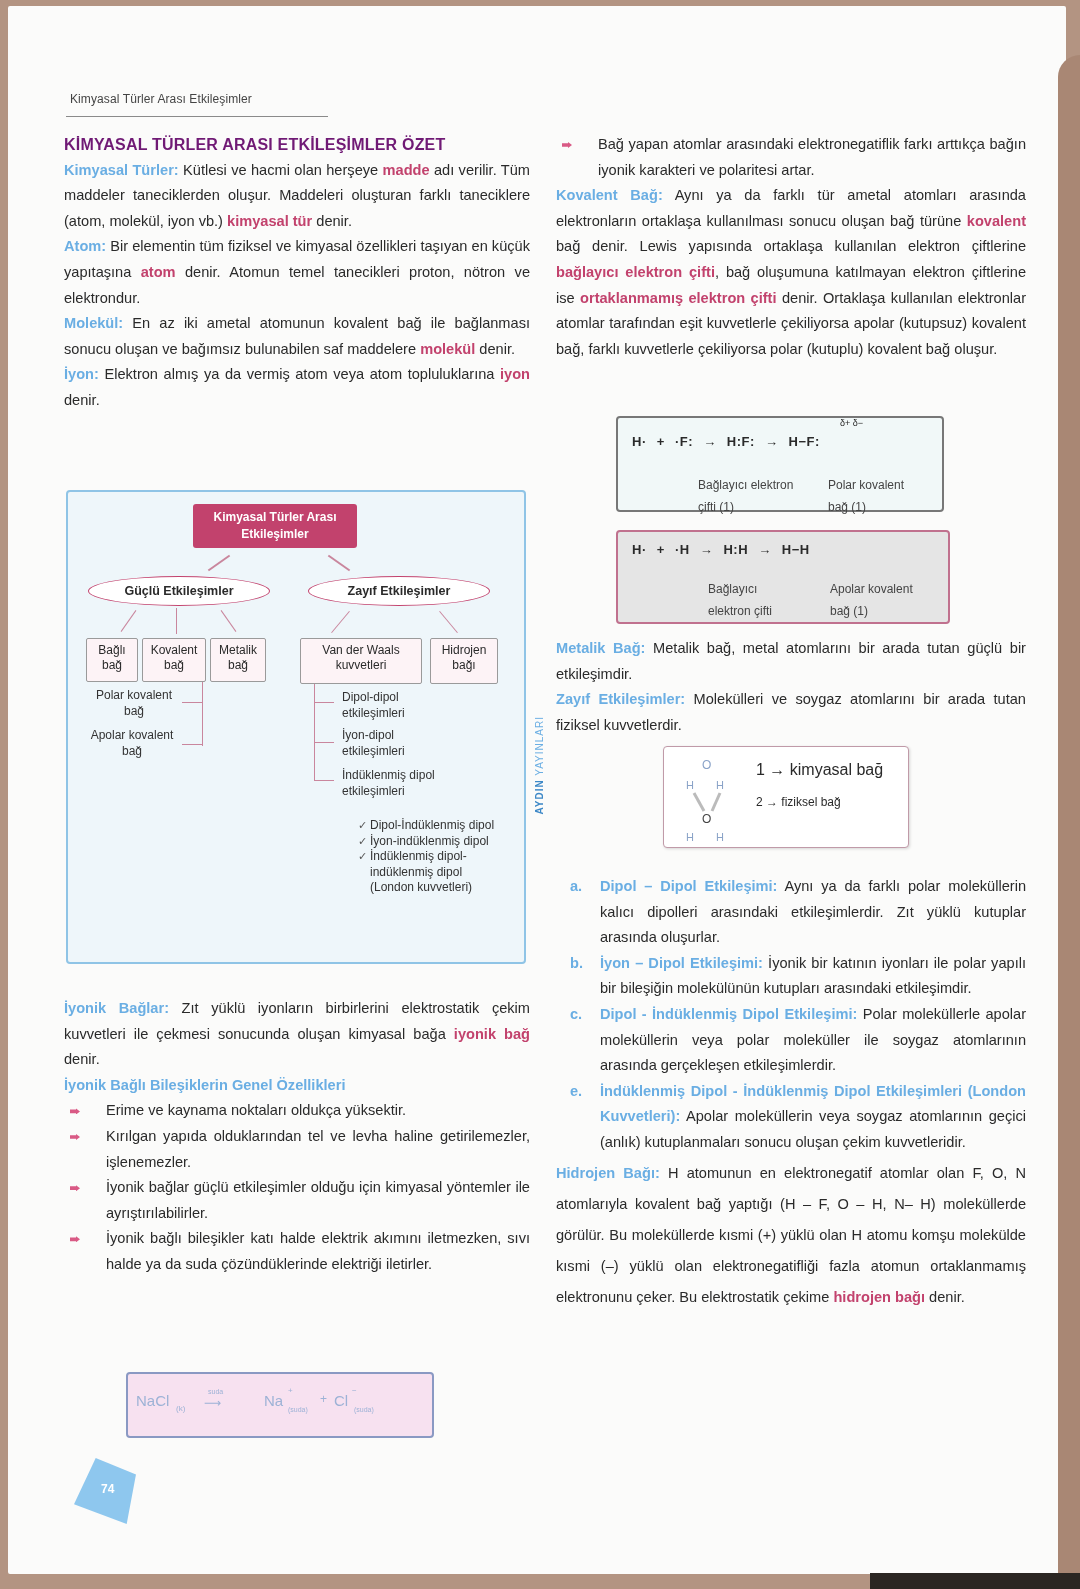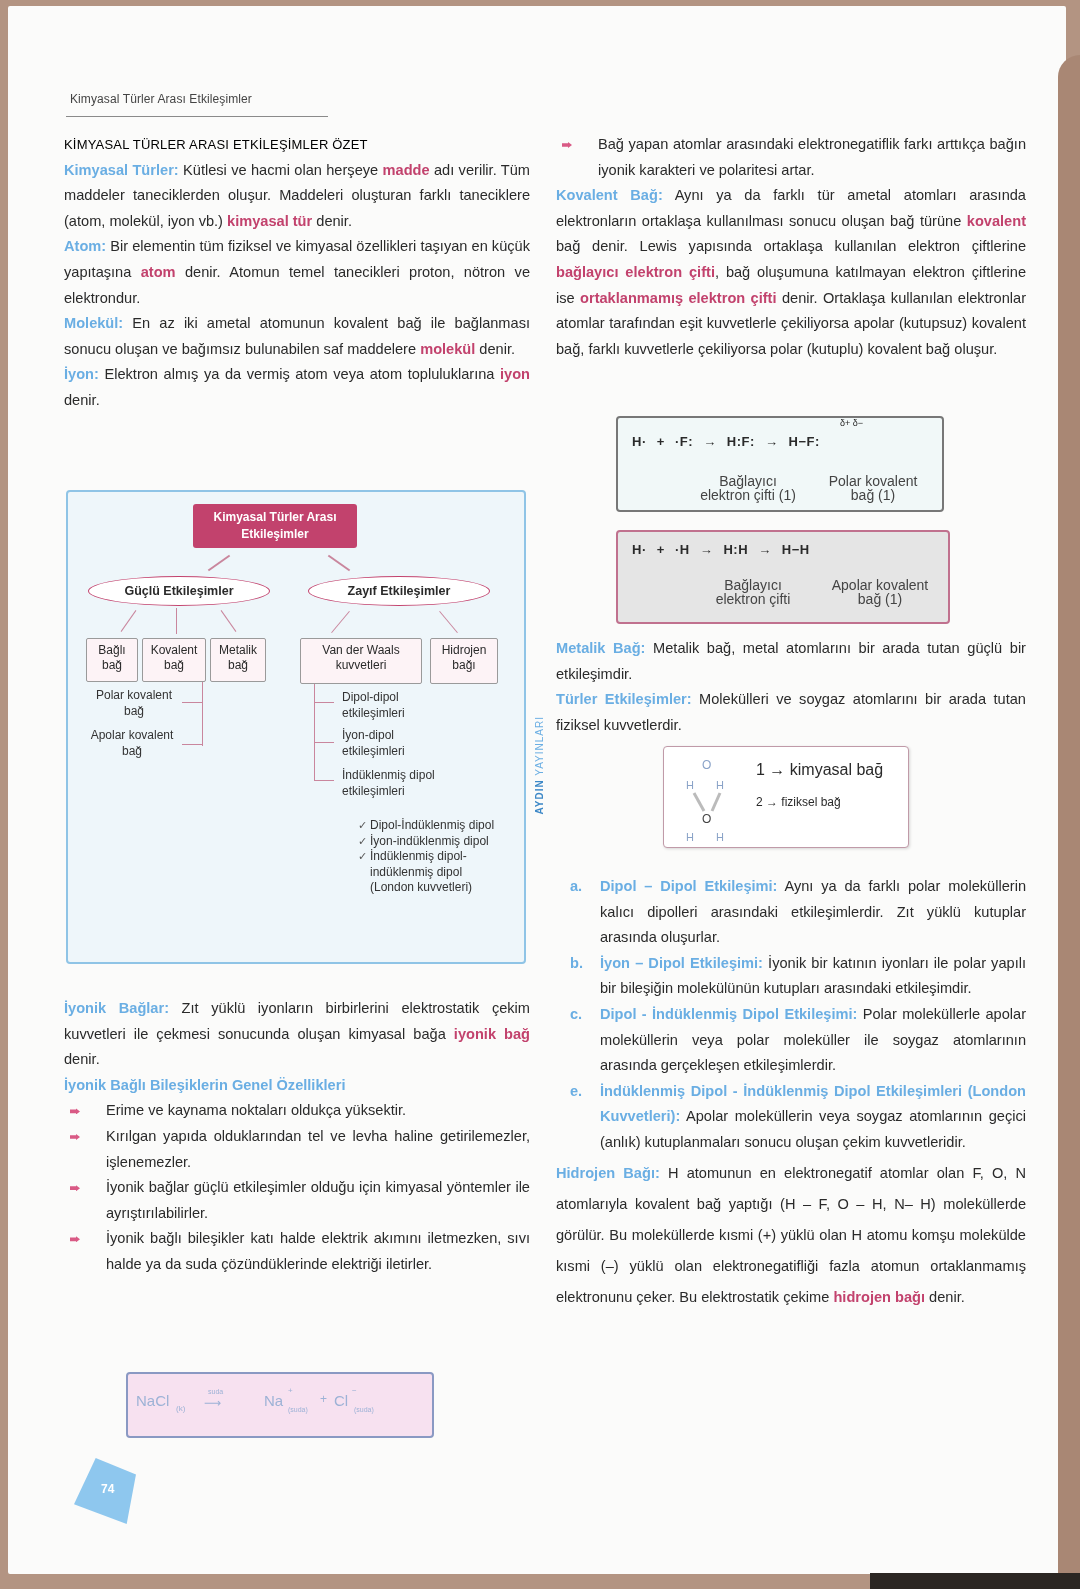--- a/index.html
+++ b/index.html
@@ -6,42 +6,42 @@
   body{width:1080px;height:1589px;background:#b39482;position:relative;overflow:hidden;font-family:"Liberation Sans",sans-serif;color:#2a2a2a;}
   .page{position:absolute;left:8px;top:6px;width:1058px;height:1568px;background:#fbfbfa;border-radius:2px;}
   .page-edge-right{position:absolute;right:0;top:55px;width:22px;height:1520px;background:#a98774;border-radius:40px 0 0 0;}
   .bottom-dark{position:absolute;right:0;bottom:0;width:210px;height:16px;background:#2b2622;}
   .running-head{position:absolute;left:62px;top:86px;font-size:12px;color:#444;letter-spacing:0.1px;}
   .running-rule{position:absolute;left:58px;top:110px;width:262px;height:1px;background:#8a8a8a;}
   .col{position:absolute;font-size:14.6px;line-height:25.6px;}
   .col-left{left:64px;top:132px;width:466px;}
   .col-right{left:556px;top:132px;width:470px;}
   p{margin:0;text-align:justify;}
-  .title{color:#000000;font-weight:normal;font-size:13px;letter-spacing:0.2px;}
+  .title{color:#701a75;font-weight:bold;font-size:16px;letter-spacing:0.2px;}
   .term{color:#6aaee3;font-weight:bold;}
   .hl{color:#c2426d;font-weight:bold;}
   .bullets{list-style:none;margin:0;padding:0;}
   .bullets li{position:relative;padding-left:42px;text-align:justify;}
   .bullets li:before{content:"";position:absolute;left:6px;top:10px;width:10px;height:6px;background:#d95a85;clip-path:polygon(0 20%,60% 20%,60% 0,100% 50%,60% 100%,60% 80%,0 80%);}
   .lettered{list-style:none;margin:0;padding:0;}
   .lettered li{position:relative;padding-left:44px;text-align:justify;}
   .lettered .lbl{position:absolute;left:14px;top:0;color:#6aaee3;font-weight:bold;}
   
   .cmap{position:absolute;left:66px;top:490px;width:456px;height:470px;background:#eef6fa;border:2px solid #8fc4e6;border-radius:4px;}
   .cm-root{position:absolute;left:125px;top:12px;width:164px;height:44px;background:#c2426d;color:#fff;font-weight:bold;font-size:12px;line-height:17px;text-align:center;border-radius:3px;padding-top:5px;box-sizing:border-box;}
   .cm-ellipse{position:absolute;height:28px;border:1.5px solid #c2426d;border-radius:50%;background:#fff;font-size:12.5px;font-weight:bold;text-align:center;line-height:28px;}
   .cm-box{position:absolute;background:#fdf3f6;border:1px solid #9a9a9a;font-size:12px;line-height:15px;text-align:center;padding:4px 2px;box-sizing:border-box;border-radius:2px;}
   .cm-text{position:absolute;font-size:12px;line-height:15.5px;color:#333;}
   .cm-line{position:absolute;background:#c9869d;}
   .chk{position:absolute;left:0;font-size:11px;color:#555;}
   .cm-item{position:relative;padding-left:12px;}
   
   .lewis-box{position:absolute;border:2px solid #777;border-radius:4px;font-size:12px;}
   .lewis-row{position:absolute;top:10px;left:14px;font-weight:bold;font-size:13px;letter-spacing:0.5px;word-spacing:6px;}
-  .lewis-cap{position:absolute;font-size:14px;line-height:14px;text-align:center;color:#444;}
+  .lewis-cap{position:absolute;font-size:12px;line-height:22px;color:#444;}
   .water-box{position:absolute;left:663px;top:746px;width:244px;height:100px;border:1.5px solid #c09aa8;border-radius:4px;background:#fff;box-shadow:1px 1px 3px rgba(0,0,0,0.15);}
   .vertical-brand{position:absolute;left:534px;top:716px;writing-mode:vertical-rl;transform:rotate(180deg);font-size:10px;letter-spacing:1px;color:#6aaee3;}
   .vertical-brand b{color:#3d88c7;}
   .eq-box{position:absolute;left:126px;top:1372px;width:304px;height:62px;background:#f7e1f0;border:2px solid #8a99c3;border-radius:4px;color:#9db2d6;font-size:15px;}
   .pgnum{position:absolute;left:74px;top:1458px;width:62px;height:66px;background:#8ec7ee;clip-path:polygon(35% 0,100% 25%,85% 100%,0 70%);color:#fff;font-weight:bold;font-size:12px;}
   .pgnum span{position:absolute;left:27px;top:24px;}
 </style>
 </head>
 <body>
 
@@ -146,21 +146,21 @@
 </div>
 
 <div class="lewis-box" style="left:616px;top:530px;width:330px;height:90px;background:#e5e5e5;border-color:#c0718e;">
   <div class="lewis-row">H· + ·H → H:H → H−H</div>
   <div class="lewis-cap" style="left:90px;top:46px;width:90px;">Bağlayıcı elektron çifti</div>
   <div class="lewis-cap" style="left:212px;top:46px;width:100px;">Apolar kovalent bağ (1)</div>
 </div>
 
 <div class="col col-right" style="top:636px;">
   <p><span class="term">Metalik Bağ:</span><span> Metalik bağ, metal atomlarını bir arada tutan güçlü bir etkileşimdir.</span></p>
-  <p><span class="term">Türler Etkileşimler:</span><span> Molekülleri ve soygaz atomlarını bir arada tutan fiziksel kuvvetlerdir.</span></p>
+  <p><span class="term">Zayıf Etkileşimler:</span><span> Molekülleri ve soygaz atomlarını bir arada tutan fiziksel kuvvetlerdir.</span></p>
 </div>
 
 <div class="water-box">
   <svg width="80" height="98" style="position:absolute;left:10px;top:0;">
     <text x="28" y="22" font-size="12" fill="#8aa3c8" font-family="Liberation Sans, sans-serif">O</text>
     <text x="12" y="42" font-size="11" fill="#8aa3c8" font-family="Liberation Sans, sans-serif">H</text>
     <text x="42" y="42" font-size="11" fill="#8aa3c8" font-family="Liberation Sans, sans-serif">H</text>
     <line x1="20" y1="46" x2="30" y2="64" stroke="#bbb" stroke-width="3"></line>
     <line x1="46" y1="46" x2="38" y2="64" stroke="#bbb" stroke-width="3"></line>
     <text x="28" y="76" font-size="12" fill="#444" font-family="Liberation Sans, sans-serif">O</text>

